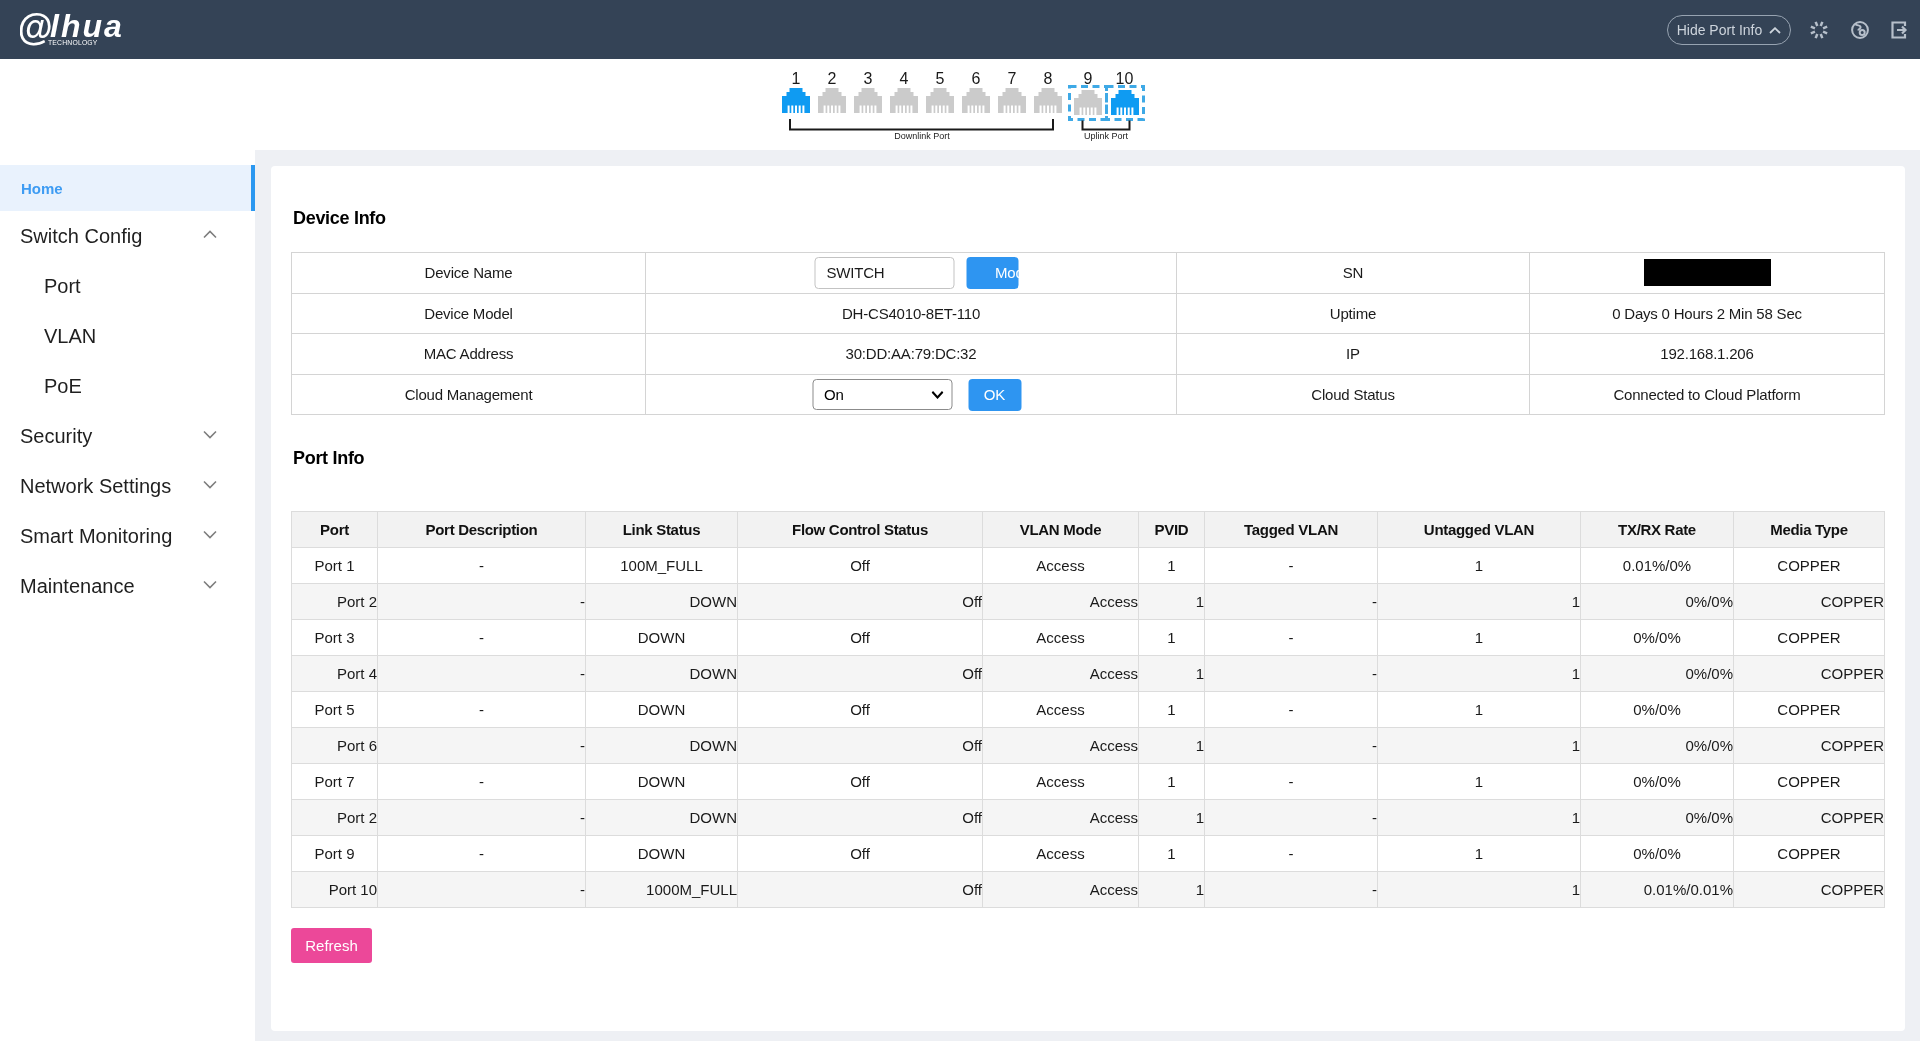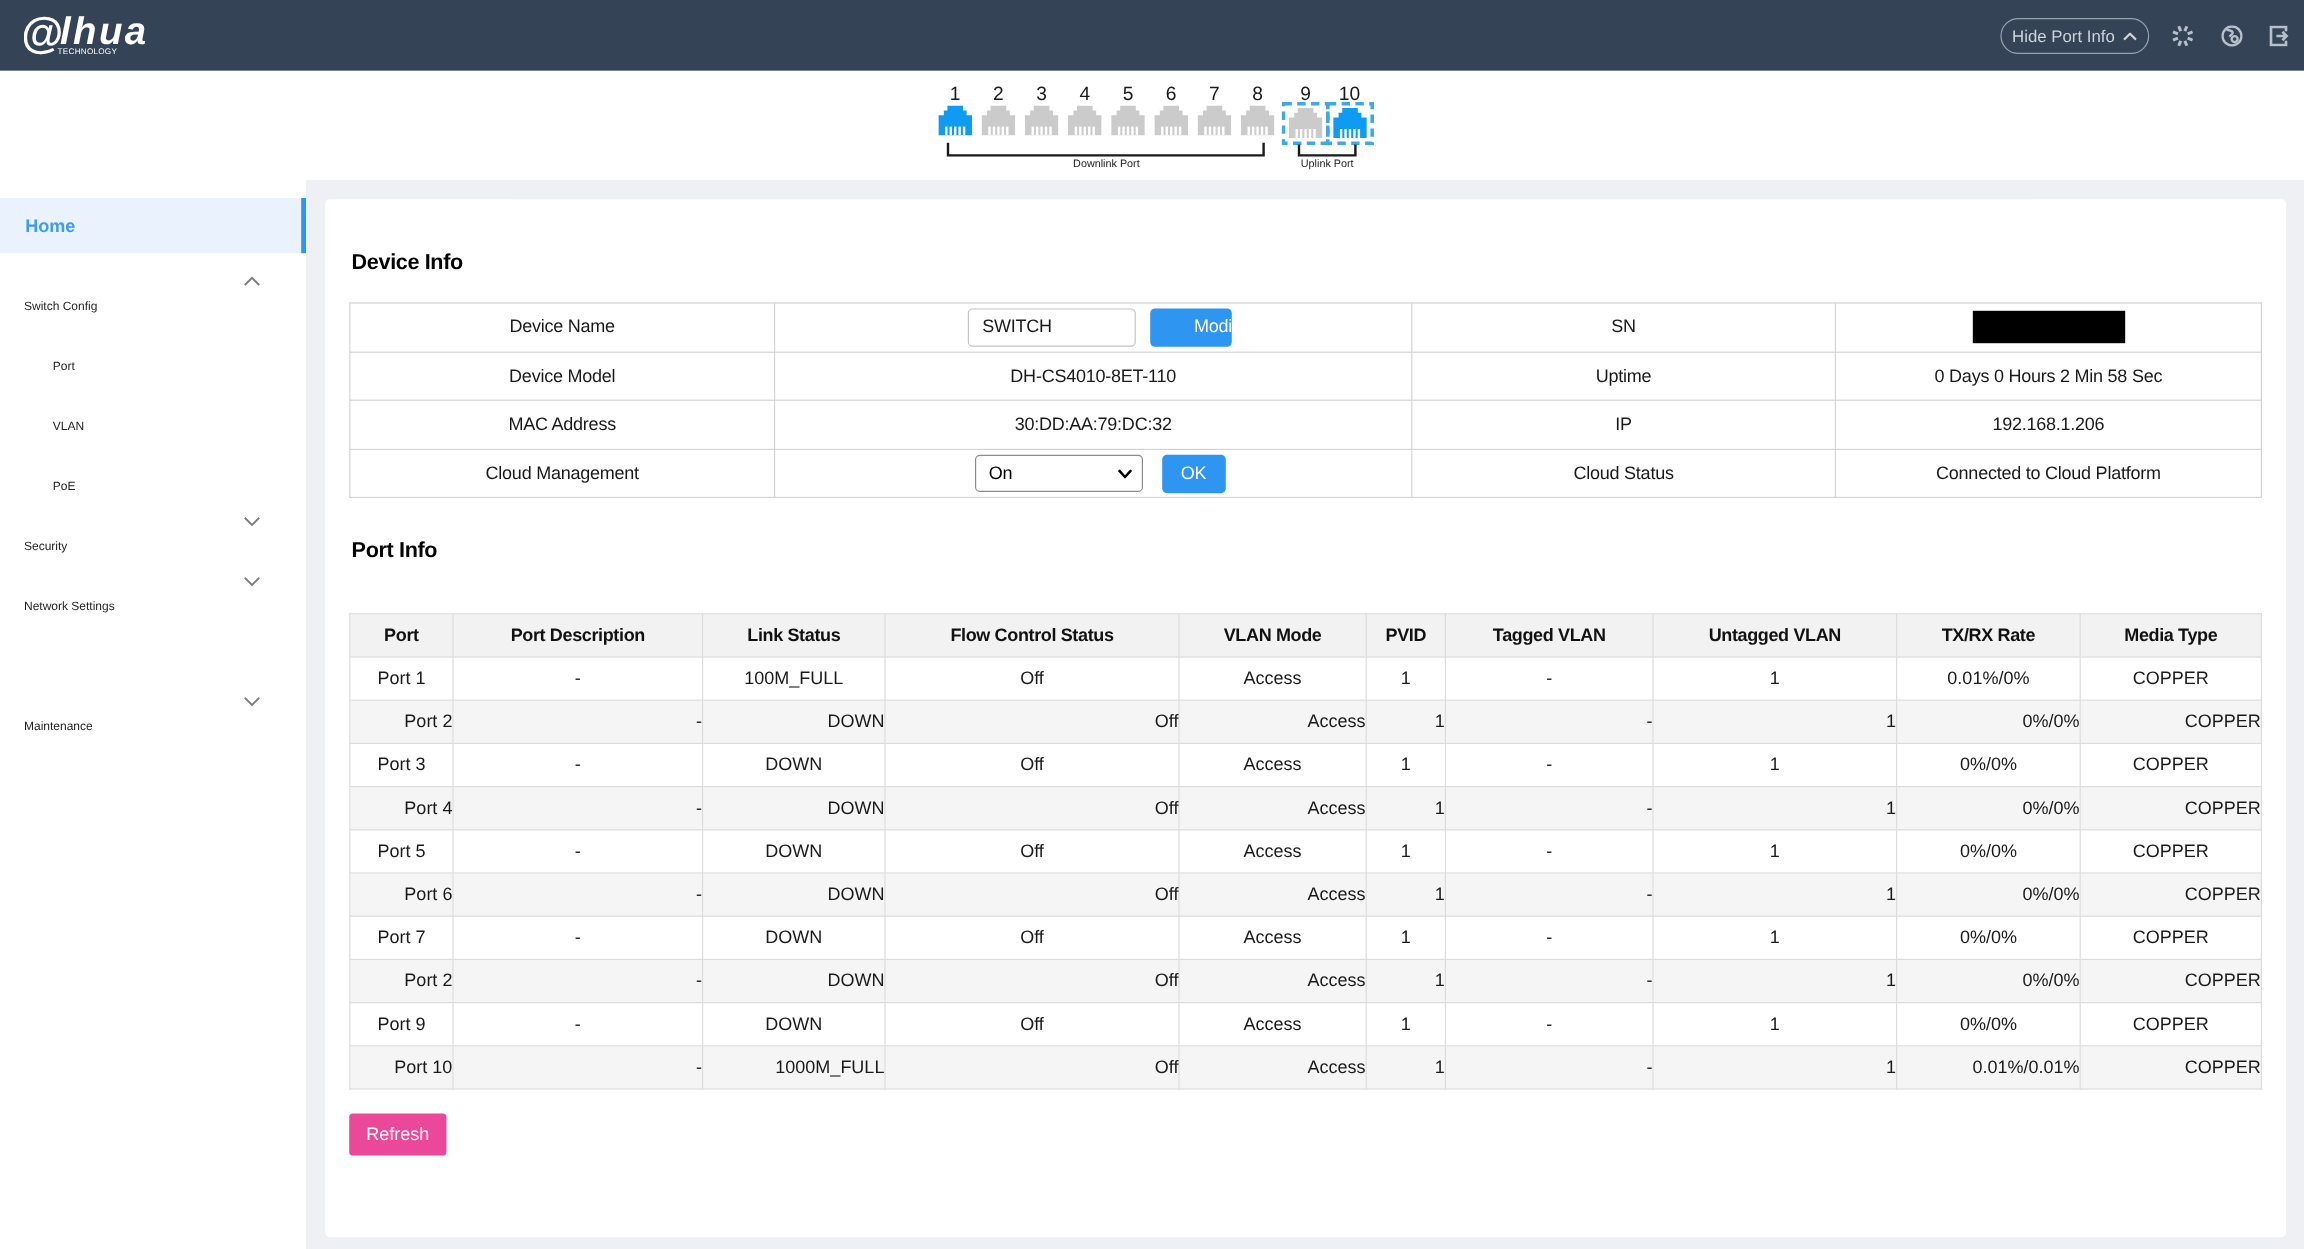--- a/index.html
+++ b/index.html
@@ -18,22 +18,22 @@
 .pnum { position:absolute; top:11px; width:36px; text-align:center; font-size:16px; color:#1a1a1a; }
 .picon { position:absolute; width:28px; height:25px; }
 .blabel { position:absolute; font-size:9px; color:#222; text-align:center; }
 
 
 .sidebar { position:absolute; left:0; top:151px; width:255px; height:890px; background:#fff; }
 .mainbg { position:absolute; left:255px; top:150px; width:1665px; height:891px; background:#eef0f4; }
 .home { position:absolute; left:0; top:14px; width:255px; height:46px; background:#e9f2fd;
   border-right:4px solid #2b98f0; display:flex; align-items:center; }
 .home span { color:#3e9cf3; font-weight:bold; font-size:15px; margin-left:21px; }
-.mitem { position:absolute; left:0; width:230px; height:50px; display:flex; align-items:flex-end;
-  font-size:10px; color:#1f1f1f; }
+.mitem { position:absolute; left:0; width:230px; height:50px; display:flex; align-items:center;
+  font-size:20px; color:#1f1f1f; }
 .mitem span { margin-left:20px; }
 .mitem .sub { margin-left:44px; }
 .chev { position:absolute; right:13px; top:50%; margin-top:-6px; }
 
 
 .card { position:absolute; left:271px; top:166px; width:1634px; height:865px;
   background:#fff; border-radius:4px; }
 .sect { position:absolute; left:22px; font-size:18px; font-weight:bold; color:#000; letter-spacing:-0.3px; }
 
 
@@ -221,38 +221,44 @@
     <svg class="chev" width="14" height="9" viewBox="0 0 14 9">
         <path d="M1 1.5 L7 7.5 L13 1.5" stroke="#7d7d7d" stroke-width="1.6" fill="none"></path>
       </svg>
     </div>
   <div class="mitem" style="top:310px;">
       <span>Network Settings</span>
     <svg class="chev" width="14" height="9" viewBox="0 0 14 9">
         <path d="M1 1.5 L7 7.5 L13 1.5" stroke="#7d7d7d" stroke-width="1.6" fill="none"></path>
       </svg>
     </div>
+  <div class="mitem" style="top:360px;">
+      <span>Smart Monitoring</span>
+    <svg class="chev" width="14" height="9" viewBox="0 0 14 9">
+        <path d="M1 1.5 L7 7.5 L13 1.5" stroke="#7d7d7d" stroke-width="1.6" fill="none"></path>
+      </svg>
+    </div>
   <div class="mitem" style="top:410px;">
       <span>Maintenance</span>
     <svg class="chev" width="14" height="9" viewBox="0 0 14 9">
         <path d="M1 1.5 L7 7.5 L13 1.5" stroke="#7d7d7d" stroke-width="1.6" fill="none"></path>
       </svg>
     </div>
 </div>
 
 <div class="card">
   <div class="sect" style="top:42px;">Device Info</div>
   <table class="dtab">
     <tbody>
         <tr>
       <td style="width:354px;">Device Name</td>
       <td style="width:531px;">
         <div class="inprow">
               <div class="tin">SWITCH</div>
-              <div class="btn" style="width:68px;padding-left:48px;">Modify</div>
+              <div class="btn" style="width:52px;padding-left:48px;">Modify</div>
             </div>
       </td>
       <td style="width:353px;">SN</td>
       <td style="width:355px;"><span class="blackbox"></span></td>
     </tr>
     <tr>
       <td>Device Model</td>
           <td>DH-CS4010-8ET-110</td>
       <td>Uptime</td>
           <td>0 Days 0 Hours 2 Min 58 Sec</td>

